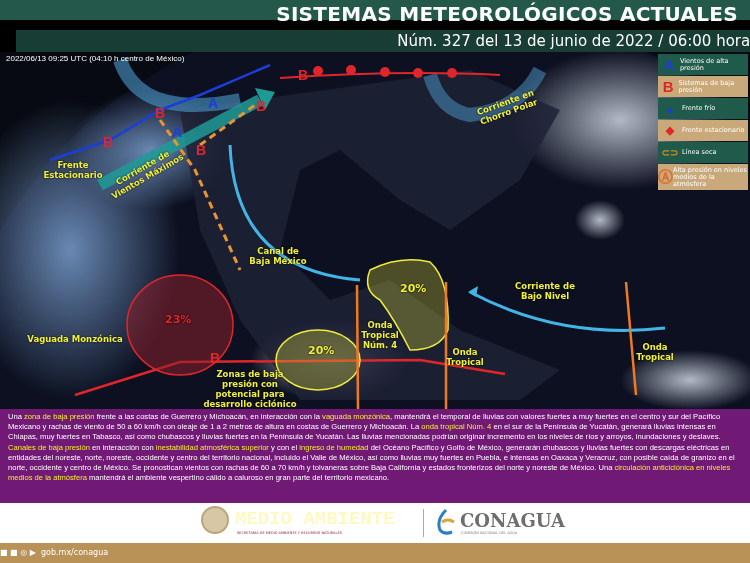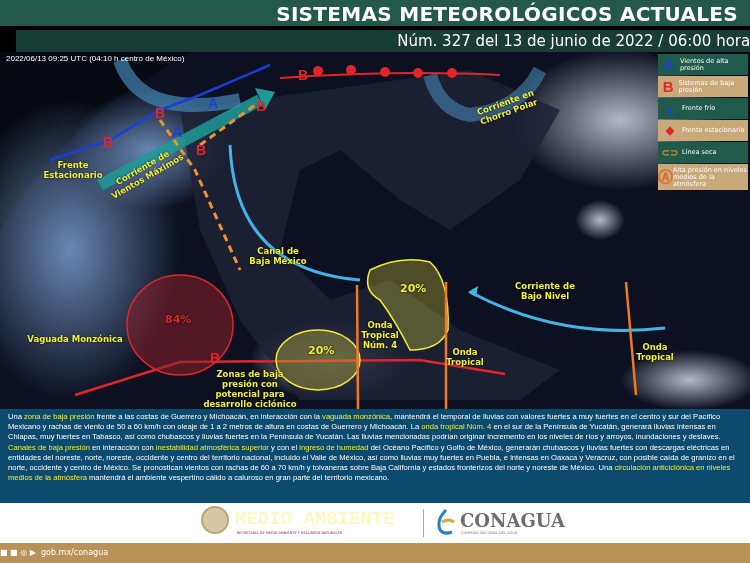--- a/index.html
+++ b/index.html
@@ -1,30 +1,30 @@
 <!DOCTYPE html>
 <html><head>
 <meta charset="utf-8">
 <style>
 *{margin:0;padding:0;box-sizing:border-box}
 body{width:750px;height:563px;overflow:hidden;background:#000;font-family:"DejaVu Sans",sans-serif;position:relative}
-.hdr1{position:absolute;left:0;top:0;width:750px;height:26px;background:#23584a;}
+.hdr1{position:absolute;left:0;top:0;width:750px;height:20px;background:#23584a;}
 .hdr1 .t{position:absolute;right:12px;top:2px;color:#fff;font-weight:bold;font-size:20px;letter-spacing:0.3px}
 .hdr2{position:absolute;left:0;top:30px;width:750px;height:22px;background:#173d34;margin-left:16px;}
 .hdr2 .t{position:absolute;right:8px;top:2px;color:#fff;font-size:15px}
 .map{position:absolute;left:0;top:52px;width:750px;height:357px;background:#070a12;overflow:hidden}
 .map svg{position:absolute;left:0;top:0}
 .stamp{position:absolute;left:6px;top:2px;color:#fff;font-size:8px;font-family:"Liberation Sans",sans-serif}
 .lbl{position:absolute;color:#f1f03a;font-weight:bold;font-size:8.5px;text-align:center;line-height:10px;text-shadow:0 0 2px #000}
 .legend{position:absolute;right:2px;top:54px;width:90px}
 .lg{height:21px;display:flex;align-items:center;margin-bottom:1px}
 .lg.g{background:#1f5a4a}.lg.b{background:#c9a97a}
 .lg .ic{width:24px;text-align:center;font-weight:bold;font-size:15px;font-family:"Liberation Sans",sans-serif}
 .lg .tx{font-size:6.5px;color:#fff;line-height:7px}
-.txt{position:absolute;left:0;top:409px;width:750px;height:106px;background:#0c4a6e;color:#fff;font-size:7.6px;line-height:10.2px;padding:3px 8px;font-family:"Liberation Sans",sans-serif}
+.txt{position:absolute;left:0;top:409px;width:750px;height:106px;background:#701a75;color:#fff;font-size:7.6px;line-height:10.2px;padding:3px 8px;font-family:"Liberation Sans",sans-serif}
 .hl{color:#f4ee2c}
 .foot{position:absolute;left:0;top:503px;width:750px;height:40px;background:#fff}
 .bar{position:absolute;left:0;top:543px;width:750px;height:20px;background:#b99257;color:#fff;font-size:8px;text-align:left;line-height:20px}
 .ma{position:absolute;left:235px;top:508px;color:#fef9c3;font-family:Liberation Mono, monospace;font-weight:bold;font-size:19px}
 .ma-sub{position:absolute;left:237px;top:531px;color:#8a1c3a;font-size:3.5px}
 .con{position:absolute;left:460px;top:510px;color:#6d6d6d;font-family:"DejaVu Serif",serif;font-weight:bold;font-size:18px}
 .con-sub{position:absolute;left:461px;top:531px;color:#777;font-size:3.5px}
 .seal{position:absolute;left:201px;top:506px;width:28px;height:28px;border-radius:50%;background:#d7c7a4;border:2px solid #bba67c}
 .sep{position:absolute;left:423px;top:509px;width:1px;height:28px;background:#aaa}
 .conlogo{position:absolute;left:432px;top:508px;width:24px;height:28px}
@@ -111,21 +111,21 @@
   <div class="lbl" style="left:38px;top:108px;width:70px">Frente Estacionario</div>
   <div class="lbl" style="left:100px;top:110px;width:90px;transform:rotate(-30deg)">Corriente de Vientos Máximos</div>
   <div class="lbl" style="left:472px;top:45px;width:70px;transform:rotate(-20deg)">Corriente en Chorro Polar</div>
   <div class="lbl" style="left:248px;top:194px;width:60px">Canal de Baja México</div>
   <div class="lbl" style="left:510px;top:229px;width:70px">Corriente de Bajo Nivel</div>
   <div class="lbl" style="left:25px;top:282px;width:100px">Vaguada Monzónica</div>
   <div class="lbl" style="left:200px;top:317px;width:100px">Zonas de baja presión con potencial para desarrollo ciclónico en 5 días</div>
   <div class="lbl" style="left:360px;top:268px;width:40px">Onda Tropical Núm. 4</div>
   <div class="lbl" style="left:445px;top:295px;width:40px">Onda Tropical</div>
   <div class="lbl" style="left:630px;top:290px;width:50px">Onda Tropical</div>
-  <div class="lbl" style="left:165px;top:263px;color:#e0262a;font-size:11px">84%</div>
+  <div class="lbl" style="left:165px;top:263px;color:#e0262a;font-size:11px">23%</div>
   <div class="lbl" style="left:308px;top:294px;font-size:11px">20%</div>
   <div class="lbl" style="left:400px;top:232px;font-size:11px">20%</div>
 </div>
 
 <div class="legend">
   <div class="lg g">
       <span class="ic" style="color:#1b3fd6">A</span>
       <span class="tx">Vientos de alta presión</span>
     </div>
   <div class="lg b">

